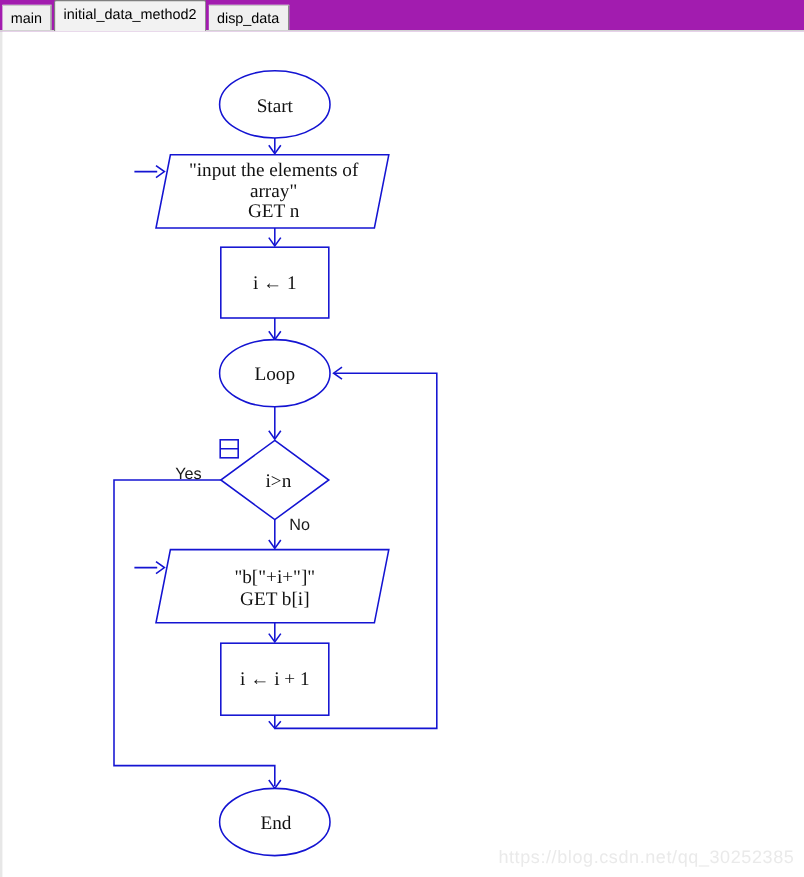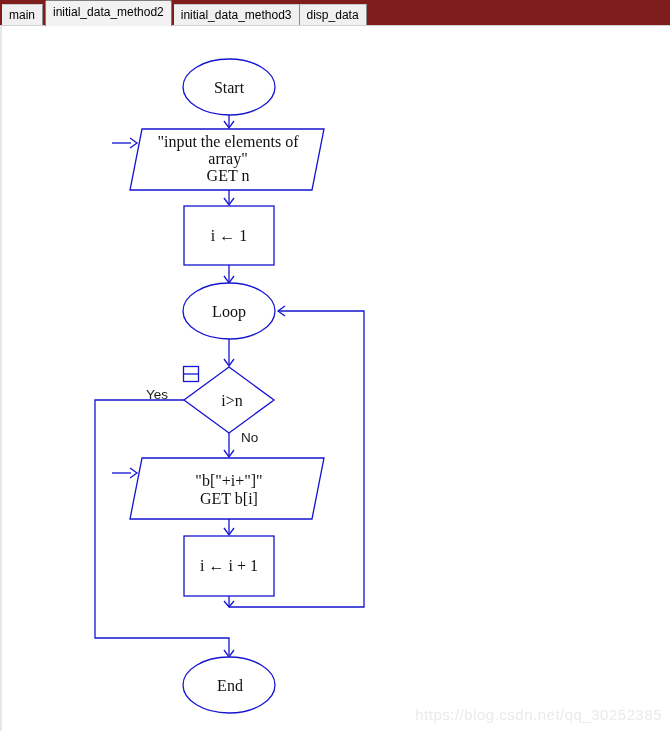--- a/index.html
+++ b/index.html
@@ -6,21 +6,21 @@
   body{
     width:670px;height:731px;overflow:hidden;
     background:#ffffff;
     font-family:"Liberation Sans","DejaVu Sans",sans-serif;
   }
   .app{width:670px;height:731px;position:relative;}
 
   
   .tabbar{
     position:absolute;top:0;left:0;width:670px;height:26px;
-    background:#7f1d1d;
+    background:#a21caf;
     border-bottom:1px solid #d2d2d2;
     display:flex;align-items:flex-end;
     box-sizing:border-box;
     z-index:5;
   }
   .tab{
     font-size:12px;color:#000;
     padding:0 7px;
     height:21px;line-height:20px;
     margin-top:4px;
@@ -68,21 +68,20 @@
   }
 </style>
 </head>
 <body>
 
 <div class="app">
 
   <div class="tabbar">
     <div class="tab first">main</div>
     <div class="tab active">initial_data_method2</div>
-    <div class="tab">initial_data_method3</div>
     <div class="tab">disp_data</div>
   </div>
 
   <div class="canvas">
     <svg width="668" height="705" viewBox="2 26 668 705" xmlns="http://www.w3.org/2000/svg">
 
       <g>
         <ellipse class="flow-fill" cx="229" cy="87" rx="46" ry="28"></ellipse>
         <text class="node-text" x="229" y="93" text-anchor="middle">Start</text>
       </g>

